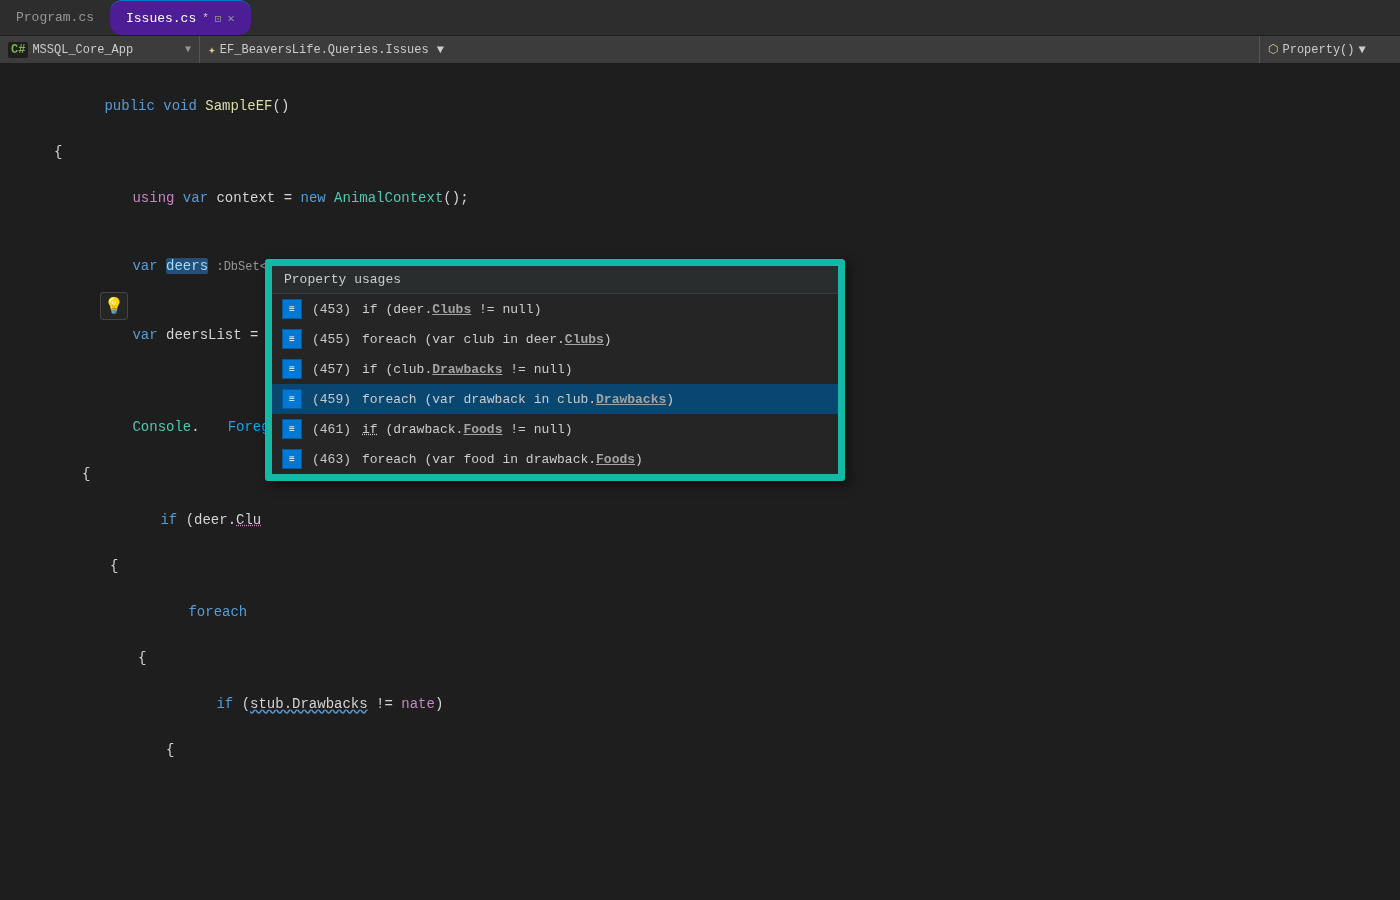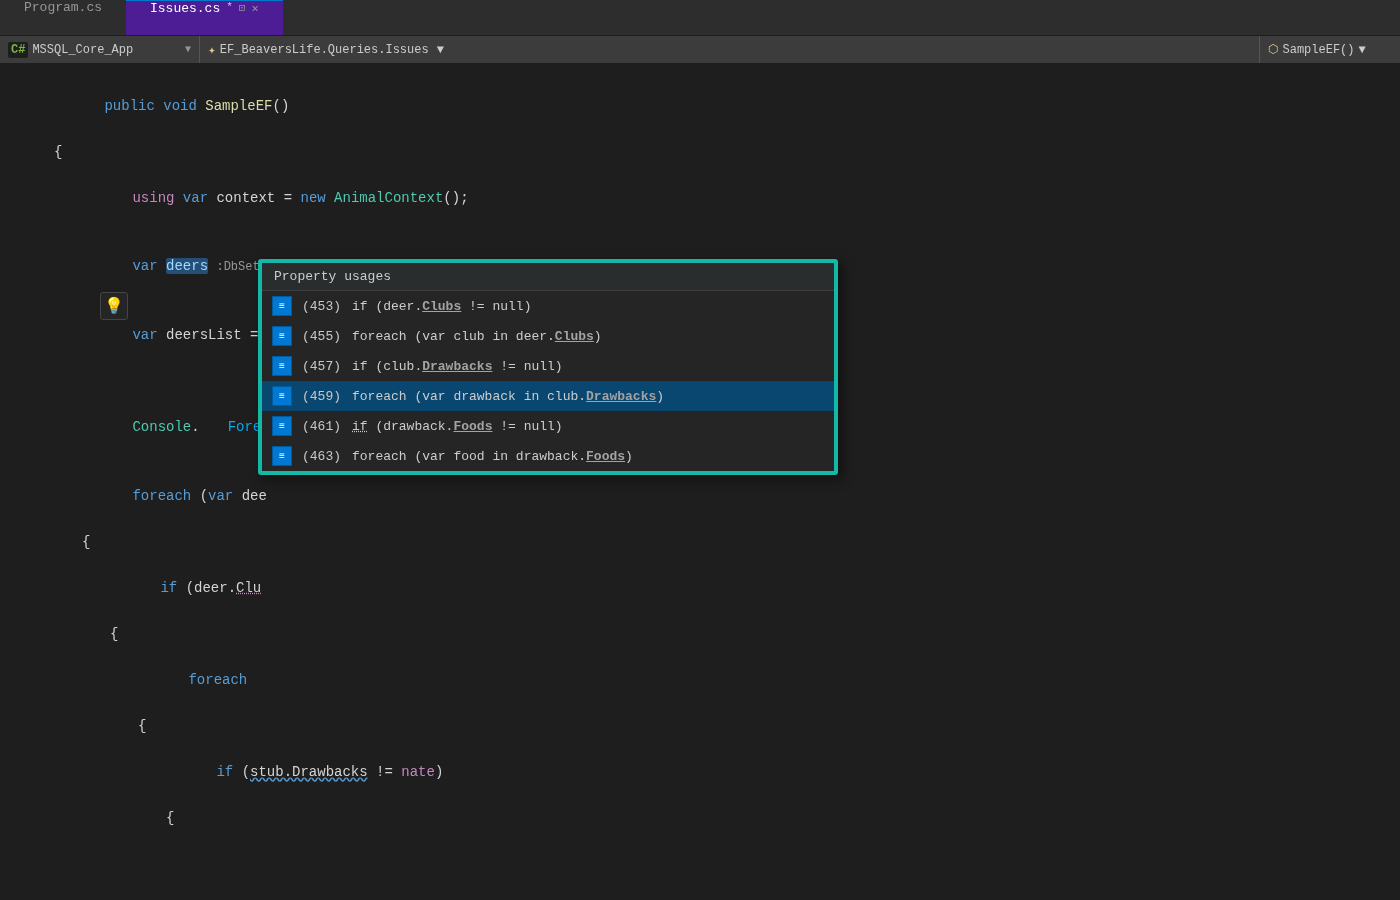--- a/index.html
+++ b/index.html
@@ -18,28 +18,29 @@
     .tab-bar {
       display: flex;
       align-items: center;
       background: #2d2d2d;
       height: 36px;
       border-bottom: 1px solid #1e1e1e;
     }
 
     .tab {
       display: flex;
-      align-items: flex-start;
-      padding: 0 24px;
+      align-items: center;
+      padding: 0 16px;
       height: 100%;
       font-size: 13px;
       color: #969696;
       background: #2d2d2d;
       gap: 6px;
       cursor: pointer;
+      border-radius: 12px;
     }
 
     .tab.active {
       background: #4c1d95;
       color: #ffffff;
       border-top: 1px solid #007acc;
     }
 
     .tab-close {
       font-size: 12px;
@@ -147,24 +148,24 @@
     .plain { color: #d4d4d4; }
     .var-name { color: #9cdcfe; }
     .highlight-var {
       background: #264f78;
       border-radius: 2px;
     }
 
     
     .tooltip-popup {
       position: absolute;
-      left: 258px;
+      left: 265px;
       top: 195px;
       background: #252526;
-      border: 4px solid #14b8a6;
+      border: 7px solid #14b8a6;
       border-radius: 3px;
       z-index: 100;
       min-width: 580px;
       box-shadow: 4px 4px 12px rgba(0,0,0,0.5);
     }
 
     .tooltip-header {
       background: #2a2d2e;
       padding: 6px 12px;
       font-size: 13px;
@@ -267,21 +268,21 @@
     <span>MSSQL_Core_App</span>
     <span class="arrow">▼</span>
   </div>
   <div class="nav-dropdown2">
     <span style="color:#dcc78a; font-size:13px;">✦</span>
     <span>EF_BeaversLife.Queries.Issues</span>
     <span class="arrow" style="margin-left:4px;">▼</span>
   </div>
   <div class="nav-method">
     <span style="color:#dcc78a; font-size:12px;">⬡</span>
-    <span>SampleEF()</span>
+    <span>Property()</span>
     <span class="arrow">▼</span>
   </div>
 </div>
 
 <div class="code-area">
 
   <div class="code-line">
     <span class="line-number"></span>
     <span class="code-content">
       <span class="kw">public</span><span class="plain"> </span><span class="kw">void</span><span class="plain"> </span><span class="method">SampleEF</span><span class="plain">()</span>
@@ -319,26 +320,20 @@
     <span class="code-content">&nbsp;</span>
   </div>
 
   <div class="code-line">
     <span class="line-number"></span>
     <span class="code-content">
       <span style="padding-left: 28px;"></span><span class="type">Console</span><span class="plain">.</span><span class="method" style="color:#0ea5e9;margin-left:28px;">Foregrou</span><span style="color:#ff69b4; font-size:13px;">■</span>
     </span>
   </div>
 
-  <div class="code-line">
-    <span class="line-number"></span>
-    <span class="code-content">
-      <span style="padding-left: 28px;"></span><span class="kw">foreach</span><span class="plain"> (</span><span class="kw">var</span><span class="plain"> dee</span>
-    </span>
-  </div>
 
   <div class="code-line">
     <span class="line-number"></span>
     <span class="code-content"><span style="padding-left: 28px;"></span><span class="plain">{</span></span>
   </div>
 
 
   <div class="code-line">
     <span class="line-number"></span>
     <span class="code-content">

